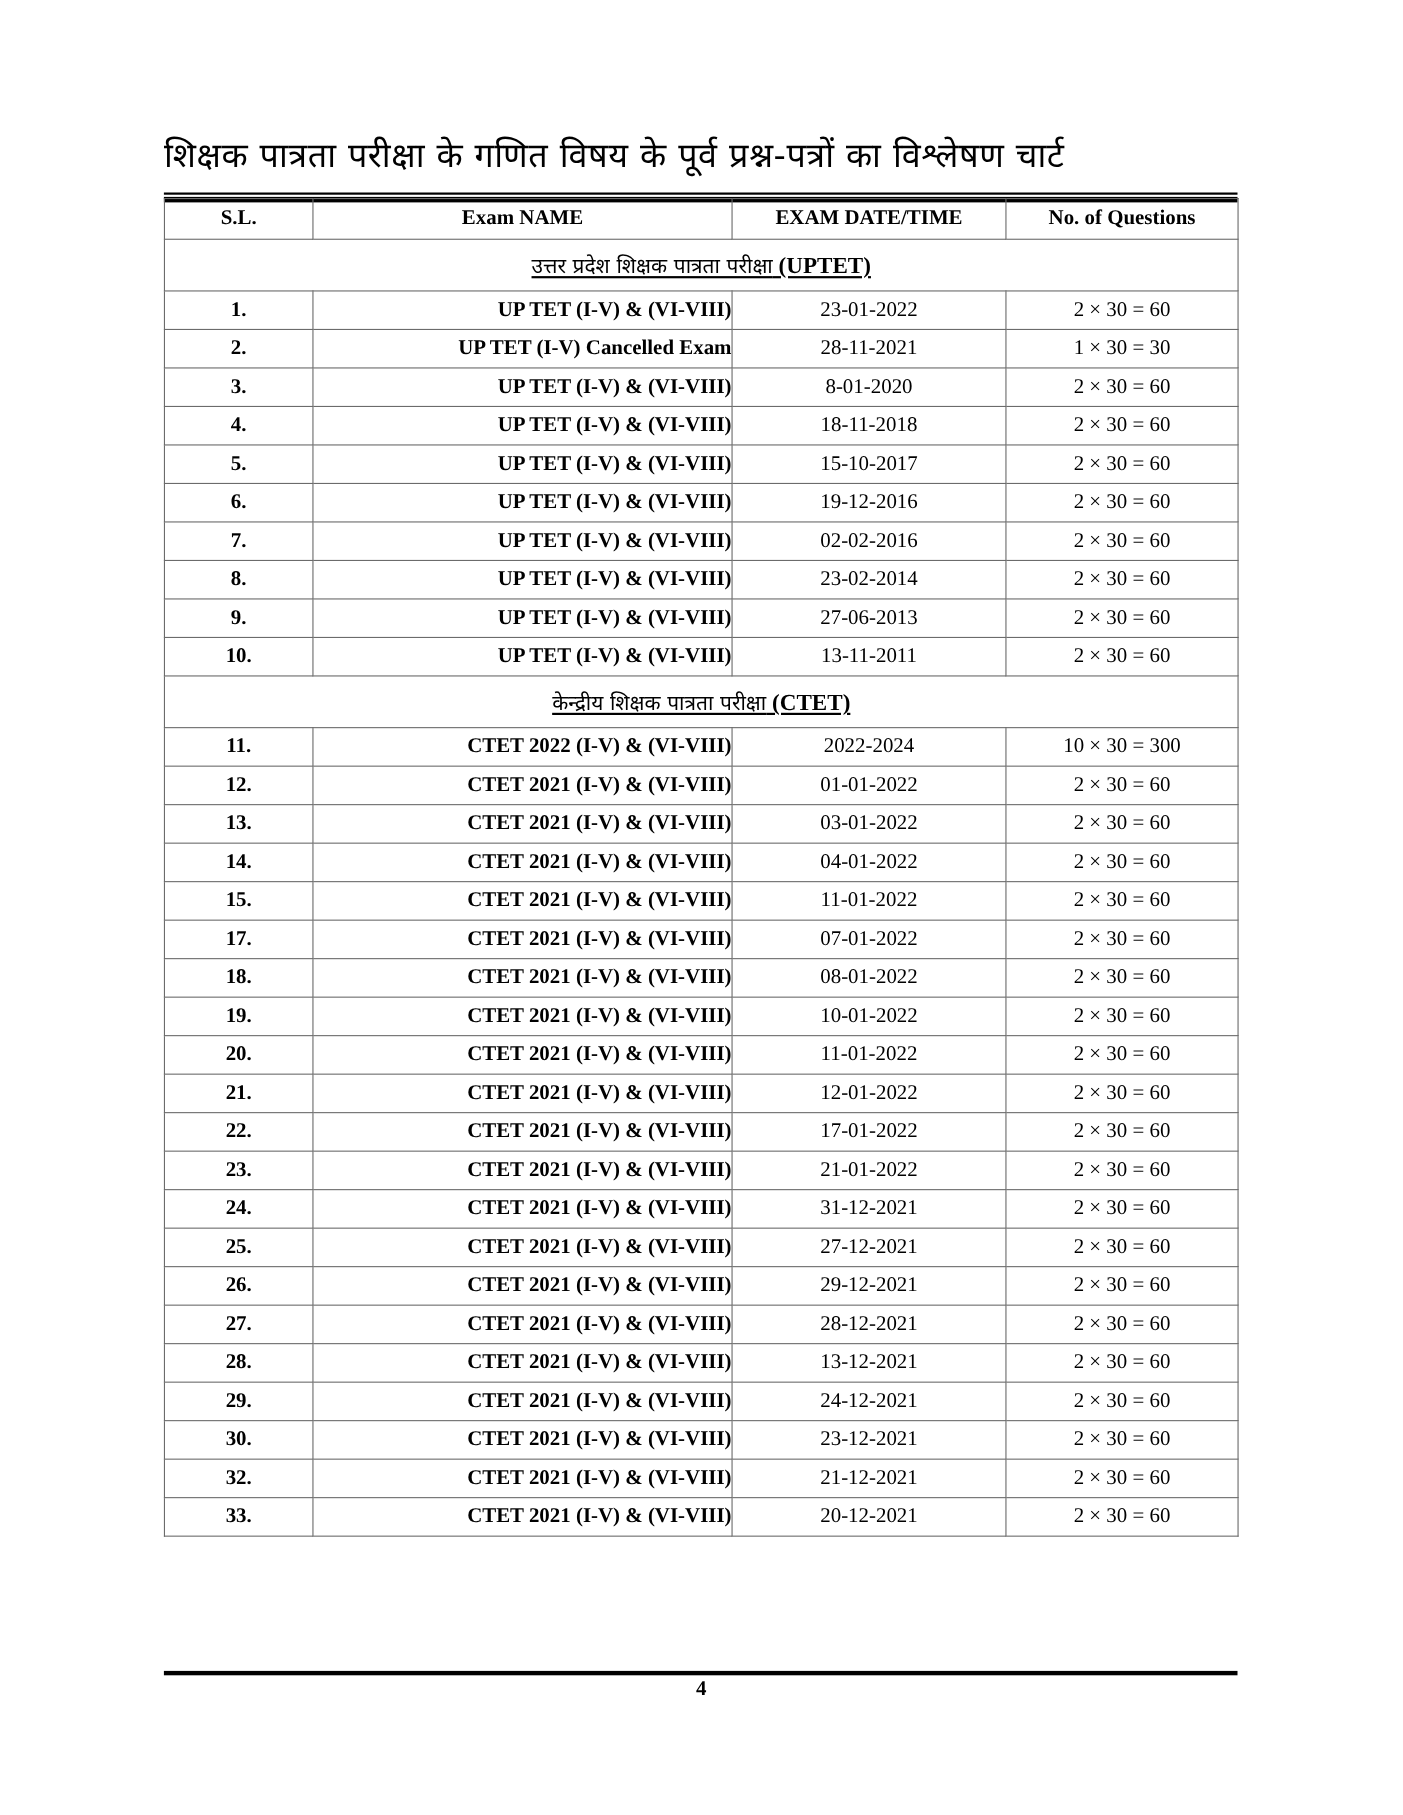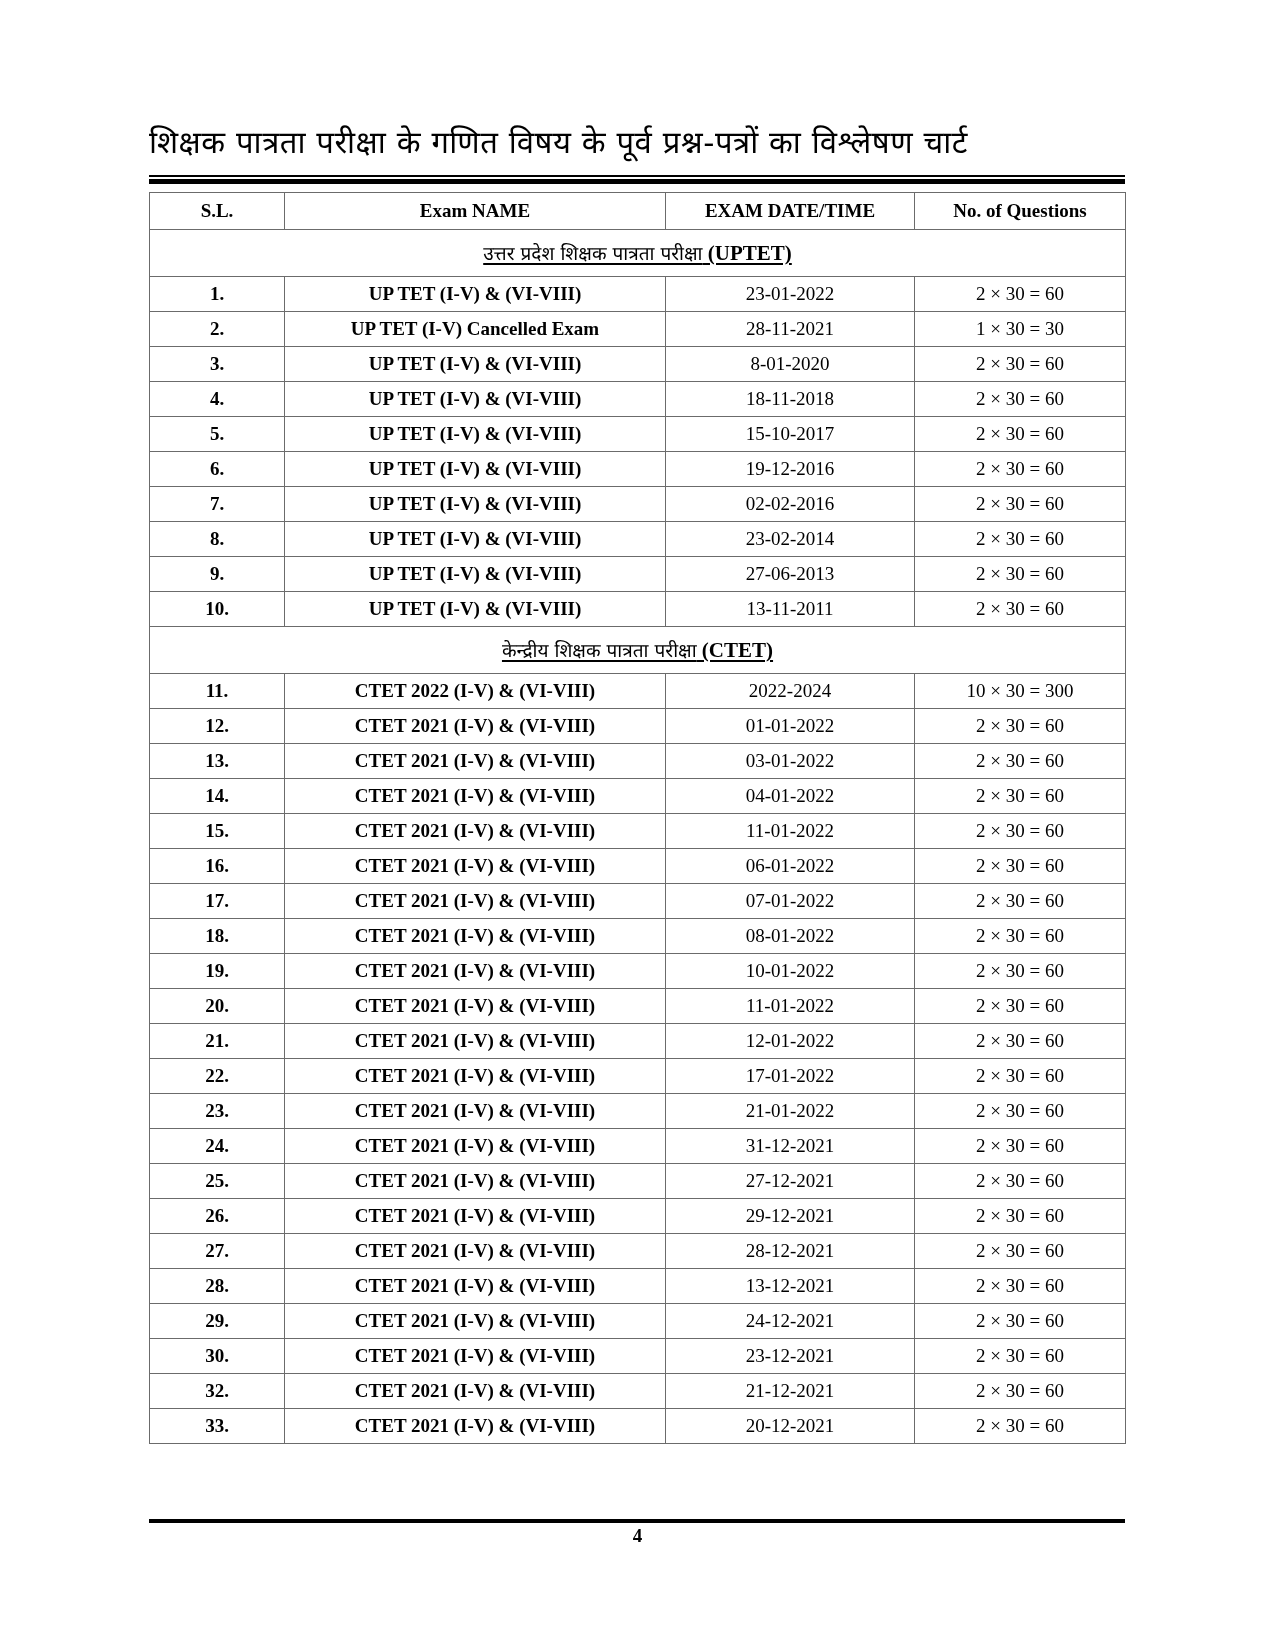--- a/index.html
+++ b/index.html
@@ -8,34 +8,34 @@
       font-family: "Liberation Serif", "DejaVu Serif", serif; color: #000;
     }
     .title {
       position: absolute; left: 149px; top: 118px; width: 976px;
       text-align: left; font-family: "DejaVu Sans", sans-serif;
       font-size: 31px; line-height: 48px; white-space: nowrap; letter-spacing: 0.5px;
     }
     .rule-thin { position: absolute; left: 149px; width: 976px; top: 175px; height: 2px; background: #000; }
     .rule-thick { position: absolute; left: 149px; width: 976px; top: 179px; height: 5px; background: #000; }
     table.chart {
-      position: absolute; left: 149px; top: 192px; width: 976px;
+      position: absolute; left: 149px; top: 180px; width: 976px;
       border-collapse: collapse; table-layout: fixed;
     }
     table.chart td, table.chart th {
       border: 1.5px solid #6b6b6b; padding: 0; height: 34px;
       font-size: 19px; vertical-align: middle;
     }
     table.chart th { font-weight: bold; text-align: center; height: 36px; }
     col.c-sl { width: 135px; }
     col.c-name { width: 381px; }
     col.c-date { width: 249px; }
     col.c-q { width: 211px; }
     td.sl { text-align: center; font-weight: bold; }
-    td.name { text-align: center; padding-left: 11px; font-weight: bold; }
+    td.name { text-align: right; padding-left: 11px; font-weight: bold; }
     td.date { text-align: center; }
     td.q { text-align: center; }
     tr.section td {
       height: 46px; text-align: center; font-weight: bold; font-size: 21px;
     }
     tr.section span.sec-text { text-decoration: underline; text-underline-offset: 3px; }
     tr.section span.sec-hi { font-family: "DejaVu Sans", sans-serif; font-weight: normal; font-size: 19px; }
     .footer-rule { position: absolute; left: 149px; width: 976px; top: 1519px; height: 4px; background: #000; }
     .page-num {
       position: absolute; left: 0; width: 1275px; top: 1525px; text-align: center;
@@ -155,26 +155,20 @@
         <td class="date">04-01-2022</td>
         <td class="q">2 × 30 = 60</td>
       </tr>
       <tr>
         <td class="sl">15.</td>
         <td class="name">CTET 2021 (I-V) &amp; (VI-VIII)</td>
         <td class="date">11-01-2022</td>
         <td class="q">2 × 30 = 60</td>
       </tr>
       <tr>
-        <td class="sl">16.</td>
-        <td class="name">CTET 2021 (I-V) &amp; (VI-VIII)</td>
-        <td class="date">06-01-2022</td>
-        <td class="q">2 × 30 = 60</td>
-      </tr>
-      <tr>
         <td class="sl">17.</td>
         <td class="name">CTET 2021 (I-V) &amp; (VI-VIII)</td>
         <td class="date">07-01-2022</td>
         <td class="q">2 × 30 = 60</td>
       </tr>
       <tr>
         <td class="sl">18.</td>
         <td class="name">CTET 2021 (I-V) &amp; (VI-VIII)</td>
         <td class="date">08-01-2022</td>
         <td class="q">2 × 30 = 60</td>

